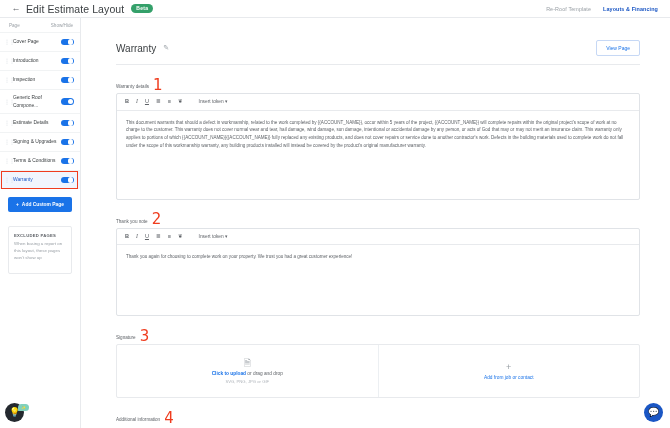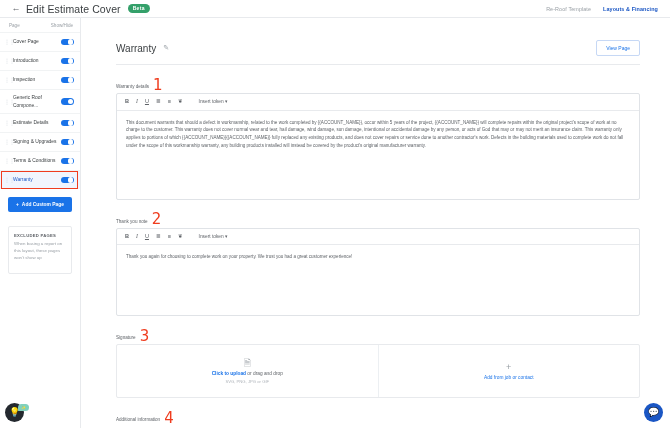--- a/index.html
+++ b/index.html
@@ -180,21 +180,21 @@
   }
   .chat-fab .bub { color: #fff; font-size: 9px; line-height: 1; }
 </style>
 </head>
 <body>
 
 <div class="app">
 
   <div class="topbar">
     <div class="back-arrow">←</div>
-    <div class="app-title">Edit Estimate Cover</div>
+    <div class="app-title">Edit Estimate Layout</div>
     <div class="beta-badge">Beta</div>
     <div class="topbar-right">
       <div class="tb-link">Re-Roof Template</div>
       <div class="tb-link active">Layouts &amp; Financing</div>
     </div>
   </div>
 
   <div class="body">
 
     <div class="sidebar">

